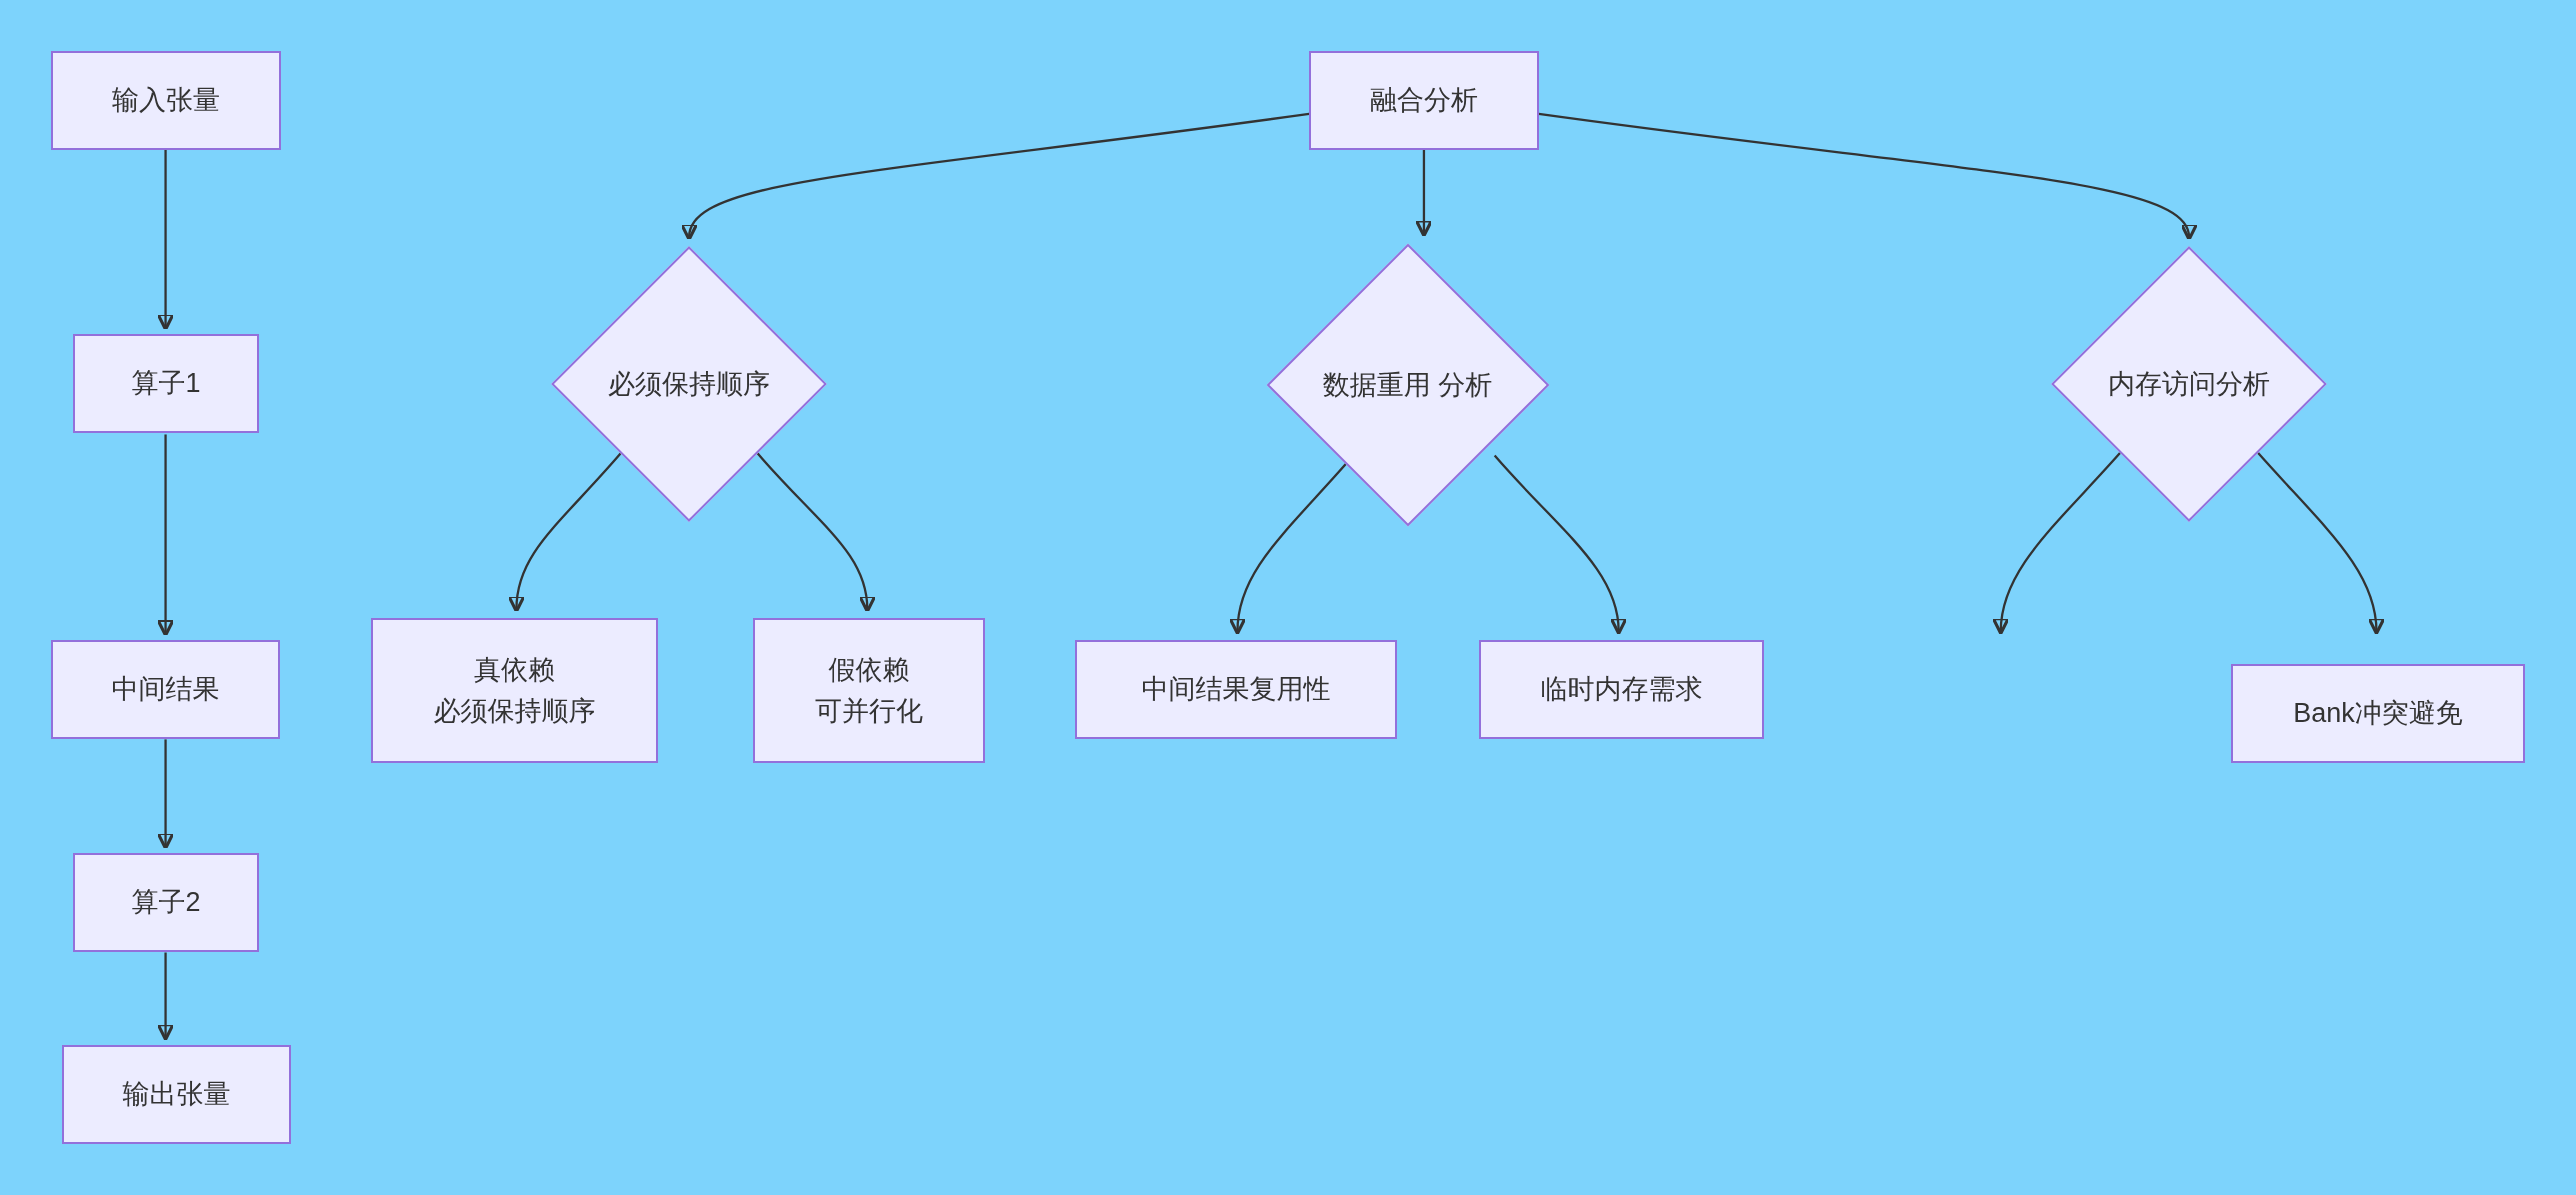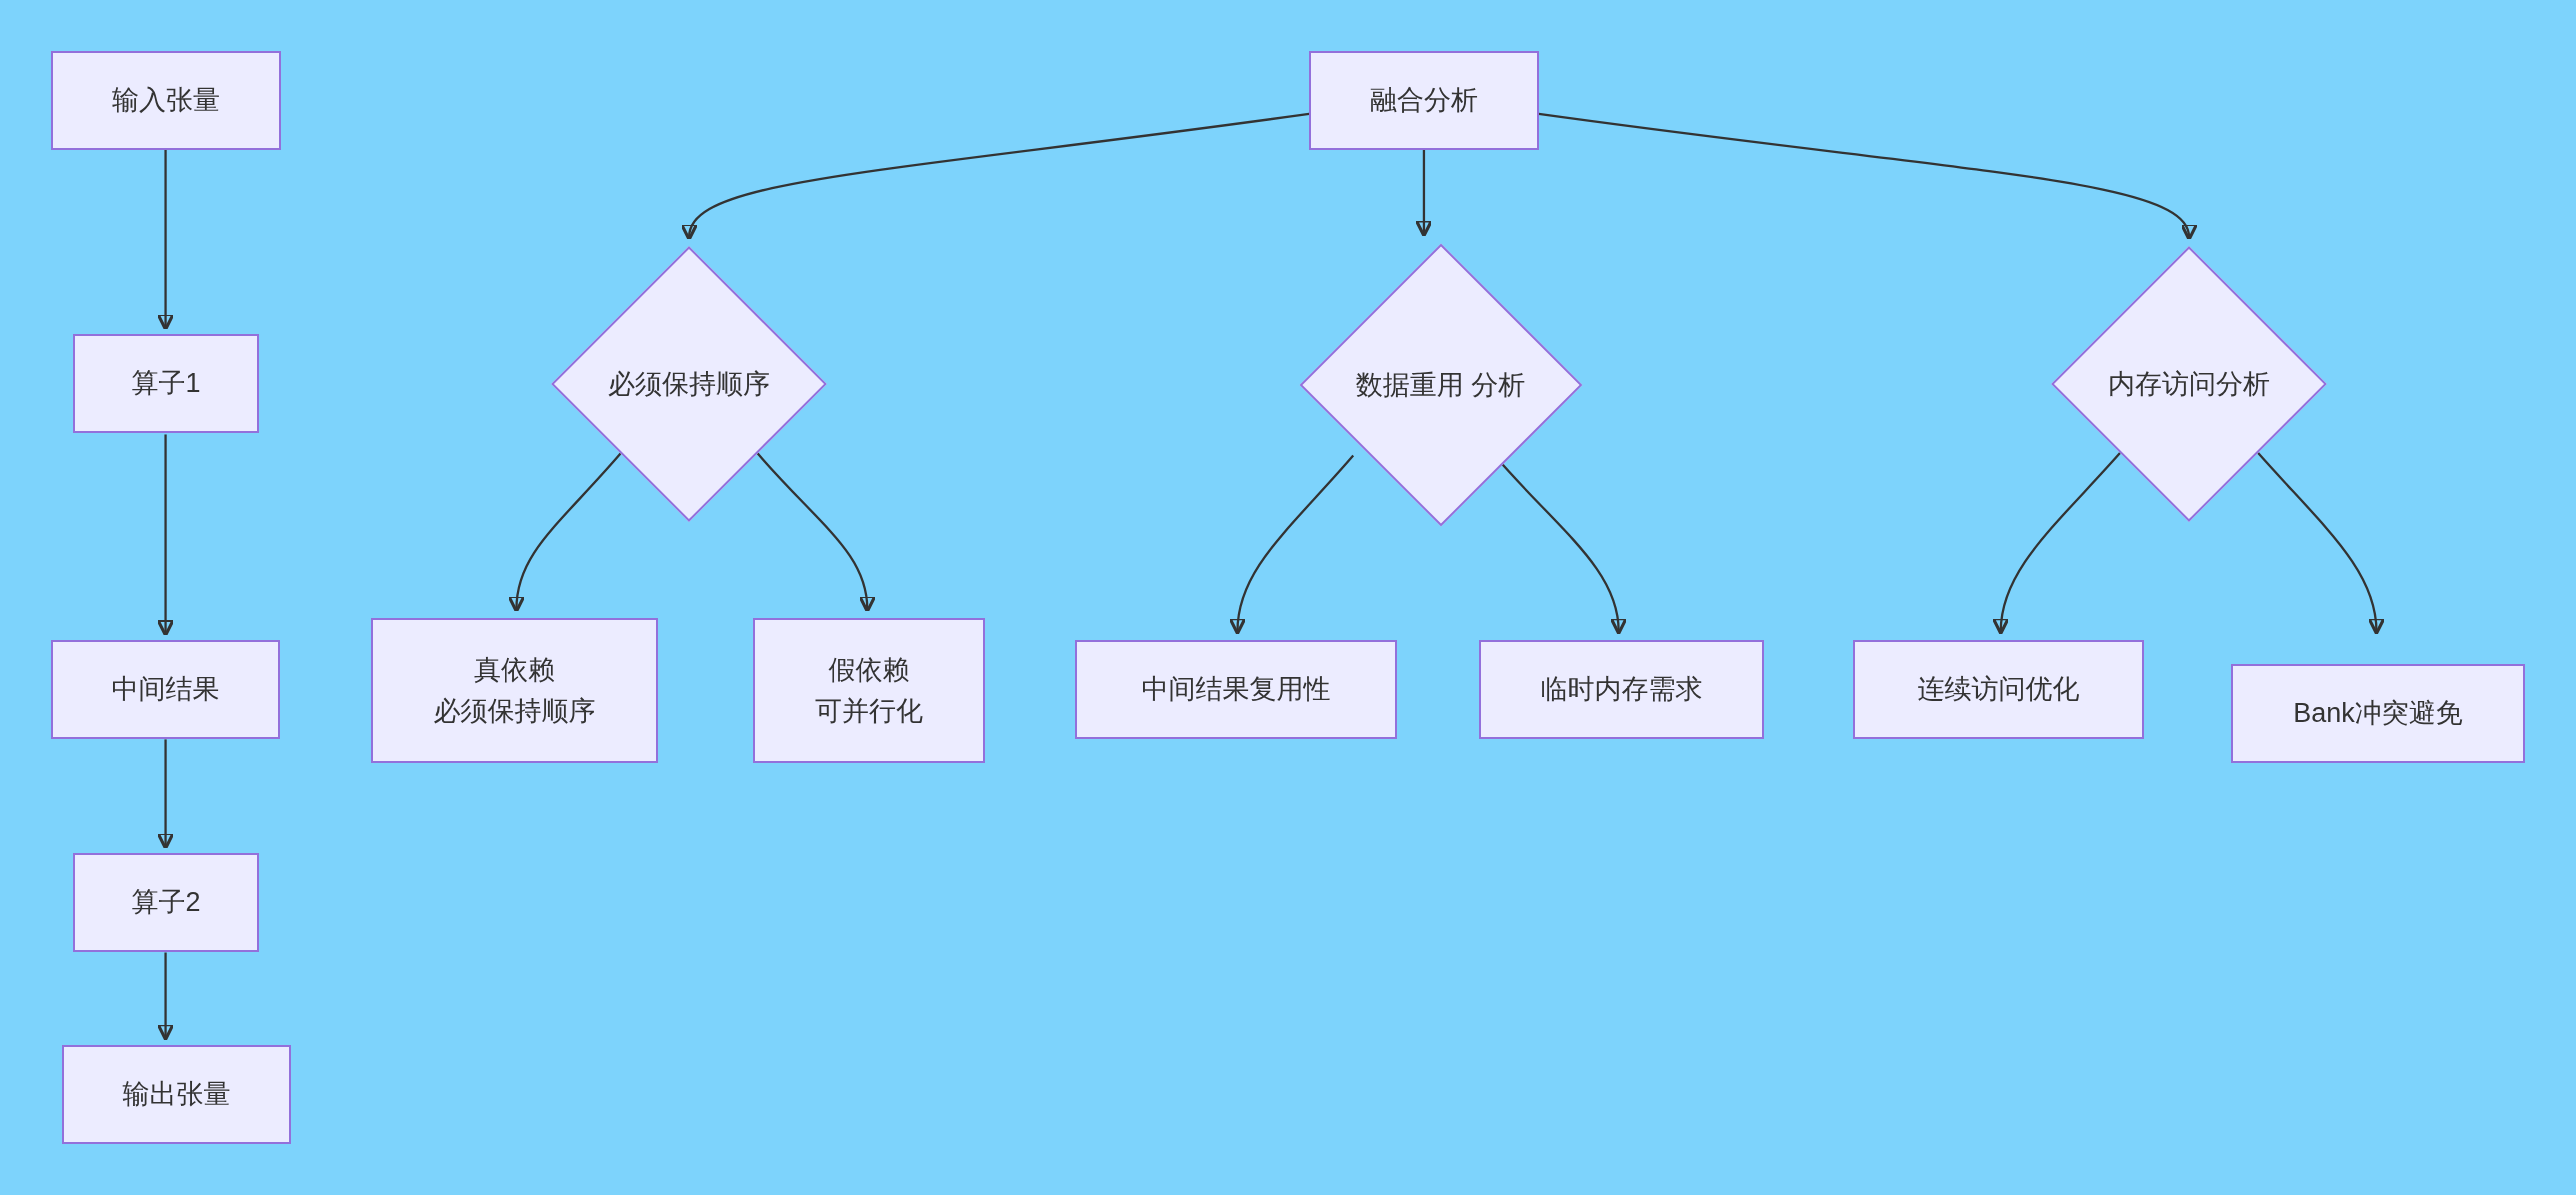--- a/index.html
+++ b/index.html
@@ -54,21 +54,21 @@
   
   #n-input        { left: 51px;   top: 51px;   width: 230px; height: 99px; }
   #n-op1          { left: 73px;   top: 334px;  width: 186px; height: 99px; }
   #n-intermediate { left: 51px;   top: 640px;  width: 229px; height: 99px; }
   #n-op2          { left: 73px;   top: 853px;  width: 186px; height: 99px; }
   #n-output       { left: 62px;   top: 1045px; width: 229px; height: 99px; }
 
   
   #n-root   { left: 1309px; top: 51px;  width: 230px; height: 99px; }
   #d-dep    { left: 551px;  top: 246px; width: 276px; height: 276px; }
-  #d-reuse  { left: 1299px; top: 243px; width: 283px; height: 283px; }
+  #d-reuse  { left: 1266px; top: 243px; width: 283px; height: 283px; }
   #d-mem    { left: 2051px; top: 246px; width: 276px; height: 276px; }
 
   #n-truedep  { left: 371px;  top: 618px; width: 287px; height: 145px; }
   #n-falsedep { left: 753px;  top: 618px; width: 232px; height: 145px; }
   #n-interreuse { left: 1075px; top: 640px; width: 322px; height: 99px; }
   #n-tempmem    { left: 1479px; top: 640px; width: 285px; height: 99px; }
   #n-contig     { left: 1853px; top: 640px; width: 291px; height: 99px; }
   #n-bank       { left: 2231px; top: 664px; width: 294px; height: 99px; }
 </style>
 </head>
@@ -140,21 +140,18 @@
   <div class="node" id="n-falsedep">
     <span>假依赖</span>
     <span>可并行化</span>
   </div>
   <div class="node" id="n-interreuse">
     <span>中间结果复用性</span>
   </div>
   <div class="node" id="n-tempmem">
     <span>临时内存需求</span>
   </div>
-  <div class="node" id="n-contig">
-    <span>连续访问优化</span>
-  </div>
   <div class="node" id="n-bank">
     <span>Bank冲突避免</span>
   </div>
 
 </div>
 
 
 </body></html>

